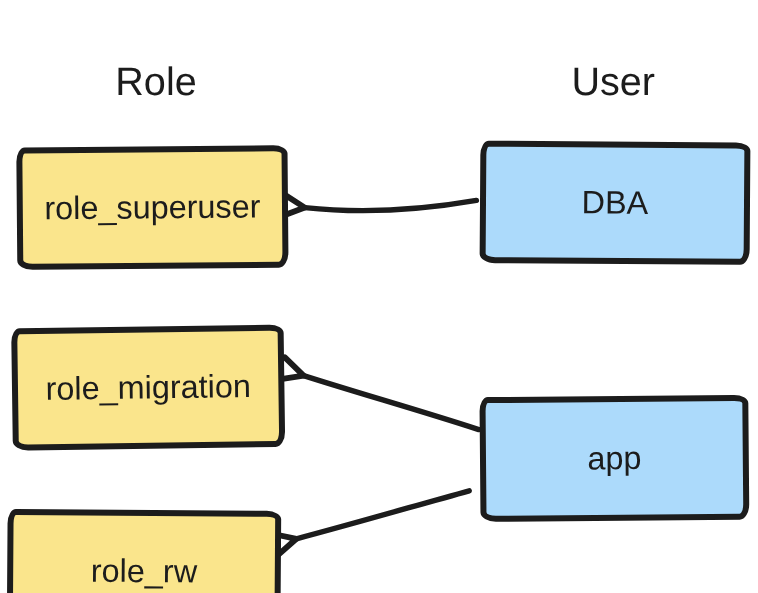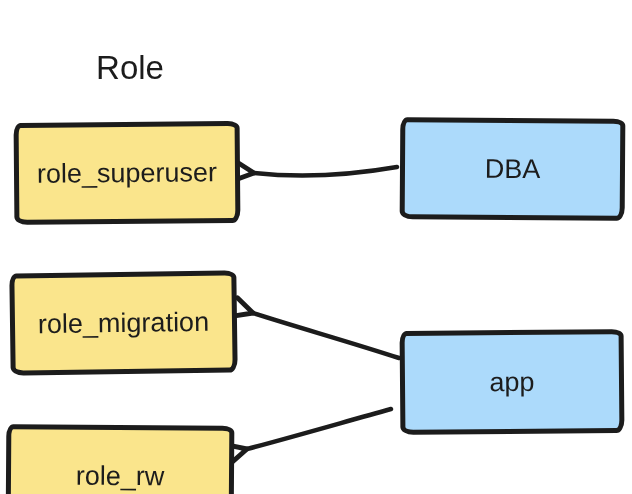--- a/index.html
+++ b/index.html
@@ -58,20 +58,21 @@
     stroke-width: 4.5;
     stroke-linecap: round;
   }
 </style>
 </head>
 <body>
 
 <div class="canvas">
 
   <div class="col-title" style="left:130px;">Role</div>
+  <div class="col-title" style="left:511px;">User</div>
 
   <svg class="arrow-layer" viewBox="0 0 632 494">
     <defs>
       <marker id="arrowhead" viewBox="0 0 24 24" refX="4" refY="12" markerWidth="6.5" markerHeight="6.5" orient="auto">
         <path d="M20 4 L4 12 L20 20" fill="none" style="stroke: var(--stroke, #1C1C1C);" stroke-width="4" stroke-linecap="round" stroke-linejoin="round"></path>
       </marker>
     </defs>
     <path class="edge" d="M397 127 C 345 136 300 138 254 133" marker-end="url(#arrowhead)"></path>
     <path class="edge" d="M399 318 C 350 302 300 288 253 273" marker-end="url(#arrowhead)"></path>
     <path class="edge" d="M391 369 C 344 382 296 396 247 409" marker-end="url(#arrowhead)"></path>

